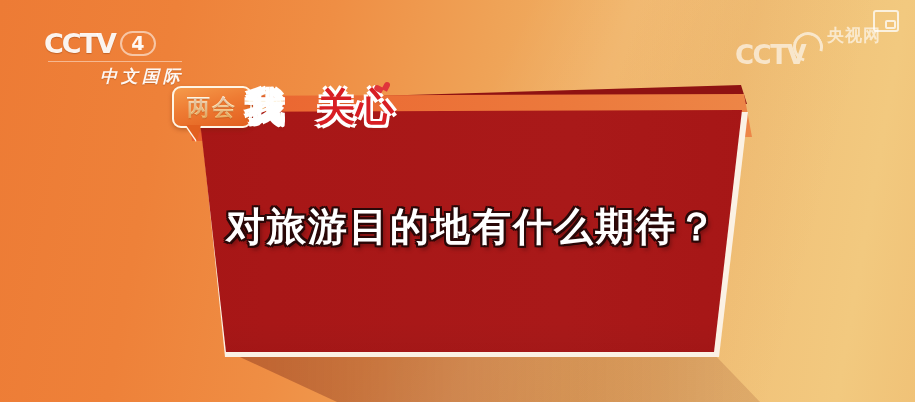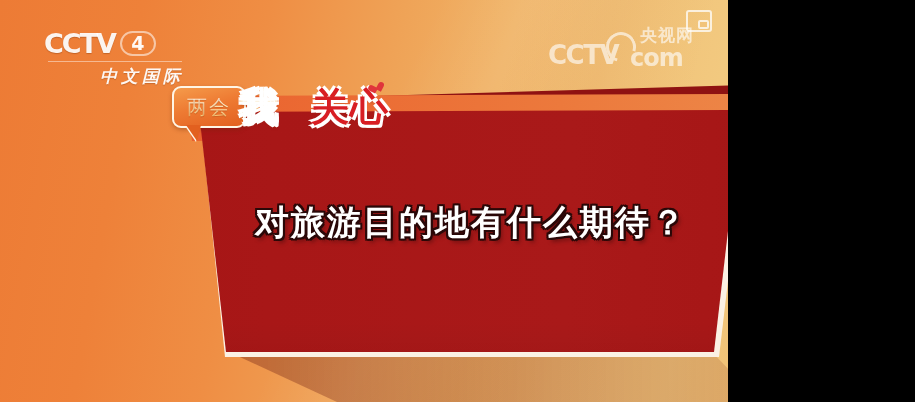--- a/index.html
+++ b/index.html
@@ -1,18 +1,18 @@
 <!DOCTYPE html>
 <html><head>
 <meta charset="utf-8">
 <style>
   html,body{margin:0;padding:0;background:#000;}
   *{box-sizing:border-box;}
   #stage{
-    position:relative;width:728px;height:402px;overflow:hidden;
+    position:relative;width:915px;height:402px;overflow:hidden;
     font-family:"DejaVu Sans","Liberation Sans",sans-serif;
     background:linear-gradient(100deg,#ED7B35 0%,#EE8139 18%,#EF8E44 34%,#EFA256 50%,#F0B366 64%,#F1C077 78%,#F2C97F 92%,#F0C277 100%);
   }
 
   
   .sheen{position:absolute;inset:0;pointer-events:none;}
   .sheen.a{background:linear-gradient(115deg,rgba(255,255,255,0) 48%,rgba(255,255,255,.07) 58%,rgba(255,255,255,0) 70%);}
   .sheen.b{background:linear-gradient(105deg,rgba(180,90,30,0) 62%,rgba(180,90,30,.05) 74%,rgba(180,90,30,0) 86%);}
 
   
@@ -92,21 +92,21 @@
   .layer-redshade{
     position:absolute;left:0;top:0;width:915px;height:402px;
     background:linear-gradient(180deg,rgba(0,0,0,.10) 0%,rgba(0,0,0,0) 22%,rgba(0,0,0,0) 80%,rgba(0,0,0,.08) 100%);
     clip-path:polygon(199px 112px, 742px 110px, 714px 352px, 226px 352px);
   }
 
   
   #headline{
     position:absolute;left:226px;top:200px;width:490px;
     text-align:center;
-    color:#fff;font-size:34px;font-weight:700;letter-spacing:2px;
+    color:#fff;font-size:39px;font-weight:700;letter-spacing:2px;
     font-family:"DejaVu Sans","Liberation Sans",sans-serif;
     text-shadow:
       -2px -2px 0 #2A0808, 2px -2px 0 #2A0808,
       -2px  2px 0 #2A0808, 2px  2px 0 #2A0808,
        0   -2px 0 #2A0808, 0    2px 0 #2A0808,
       -2px  0   0 #2A0808, 2px  0   0 #2A0808,
        3px 4px 4px rgba(0,0,0,.35);
     white-space:nowrap;
   }
 
@@ -114,21 +114,21 @@
   #banner{position:absolute;left:172px;top:80px;height:54px;display:flex;align-items:center;}
 
   .bubble{
     position:relative;height:42px;padding:0 13px;
     display:flex;align-items:center;justify-content:center;
     background:linear-gradient(165deg,#F59B4B 0%,#EE7B33 45%,#E2601F 100%);
     border:2.5px solid #FFF6E6;border-radius:9px;
     box-shadow:0 2px 4px rgba(110,40,10,.35);
   }
   .bubble .txt{
-    font-size:20px;font-weight:400;letter-spacing:2px;
+    font-size:23px;font-weight:700;letter-spacing:2px;
     background:linear-gradient(180deg,#FFFBF0 10%,#FFE9B8 50%,#F6C06A 90%);
     -webkit-background-clip:text;background-clip:text;color:transparent;
     text-shadow:0 1px 0 rgba(150,60,10,.25);
     font-family:"DejaVu Sans","Liberation Sans",sans-serif;
     text-align:right;
   }
   .bubble .tail{
     position:absolute;left:12px;bottom:-15px;width:0;height:0;
     border-left:11px solid transparent;border-right:4px solid transparent;
     border-top:16px solid #E2601F;
@@ -176,21 +176,20 @@
       <span class="marklet">CCTV</span>
       <span class="numbox">4</span>
     </div>
     <div class="divider"></div>
     <div class="sub">中文国际</div>
   </div>
 
   <div id="wm">
     <span class="big">CCTV</span>
     <span class="ring"></span>
-    <span class="com">com</span>
     <span class="cn">央视网</span>
   </div>
 
   <div id="pip">
     <span class="outer"></span>
     <span class="inner"></span>
   </div>
 
   <div id="cardwrap">
     <div class="shadow"></div>

